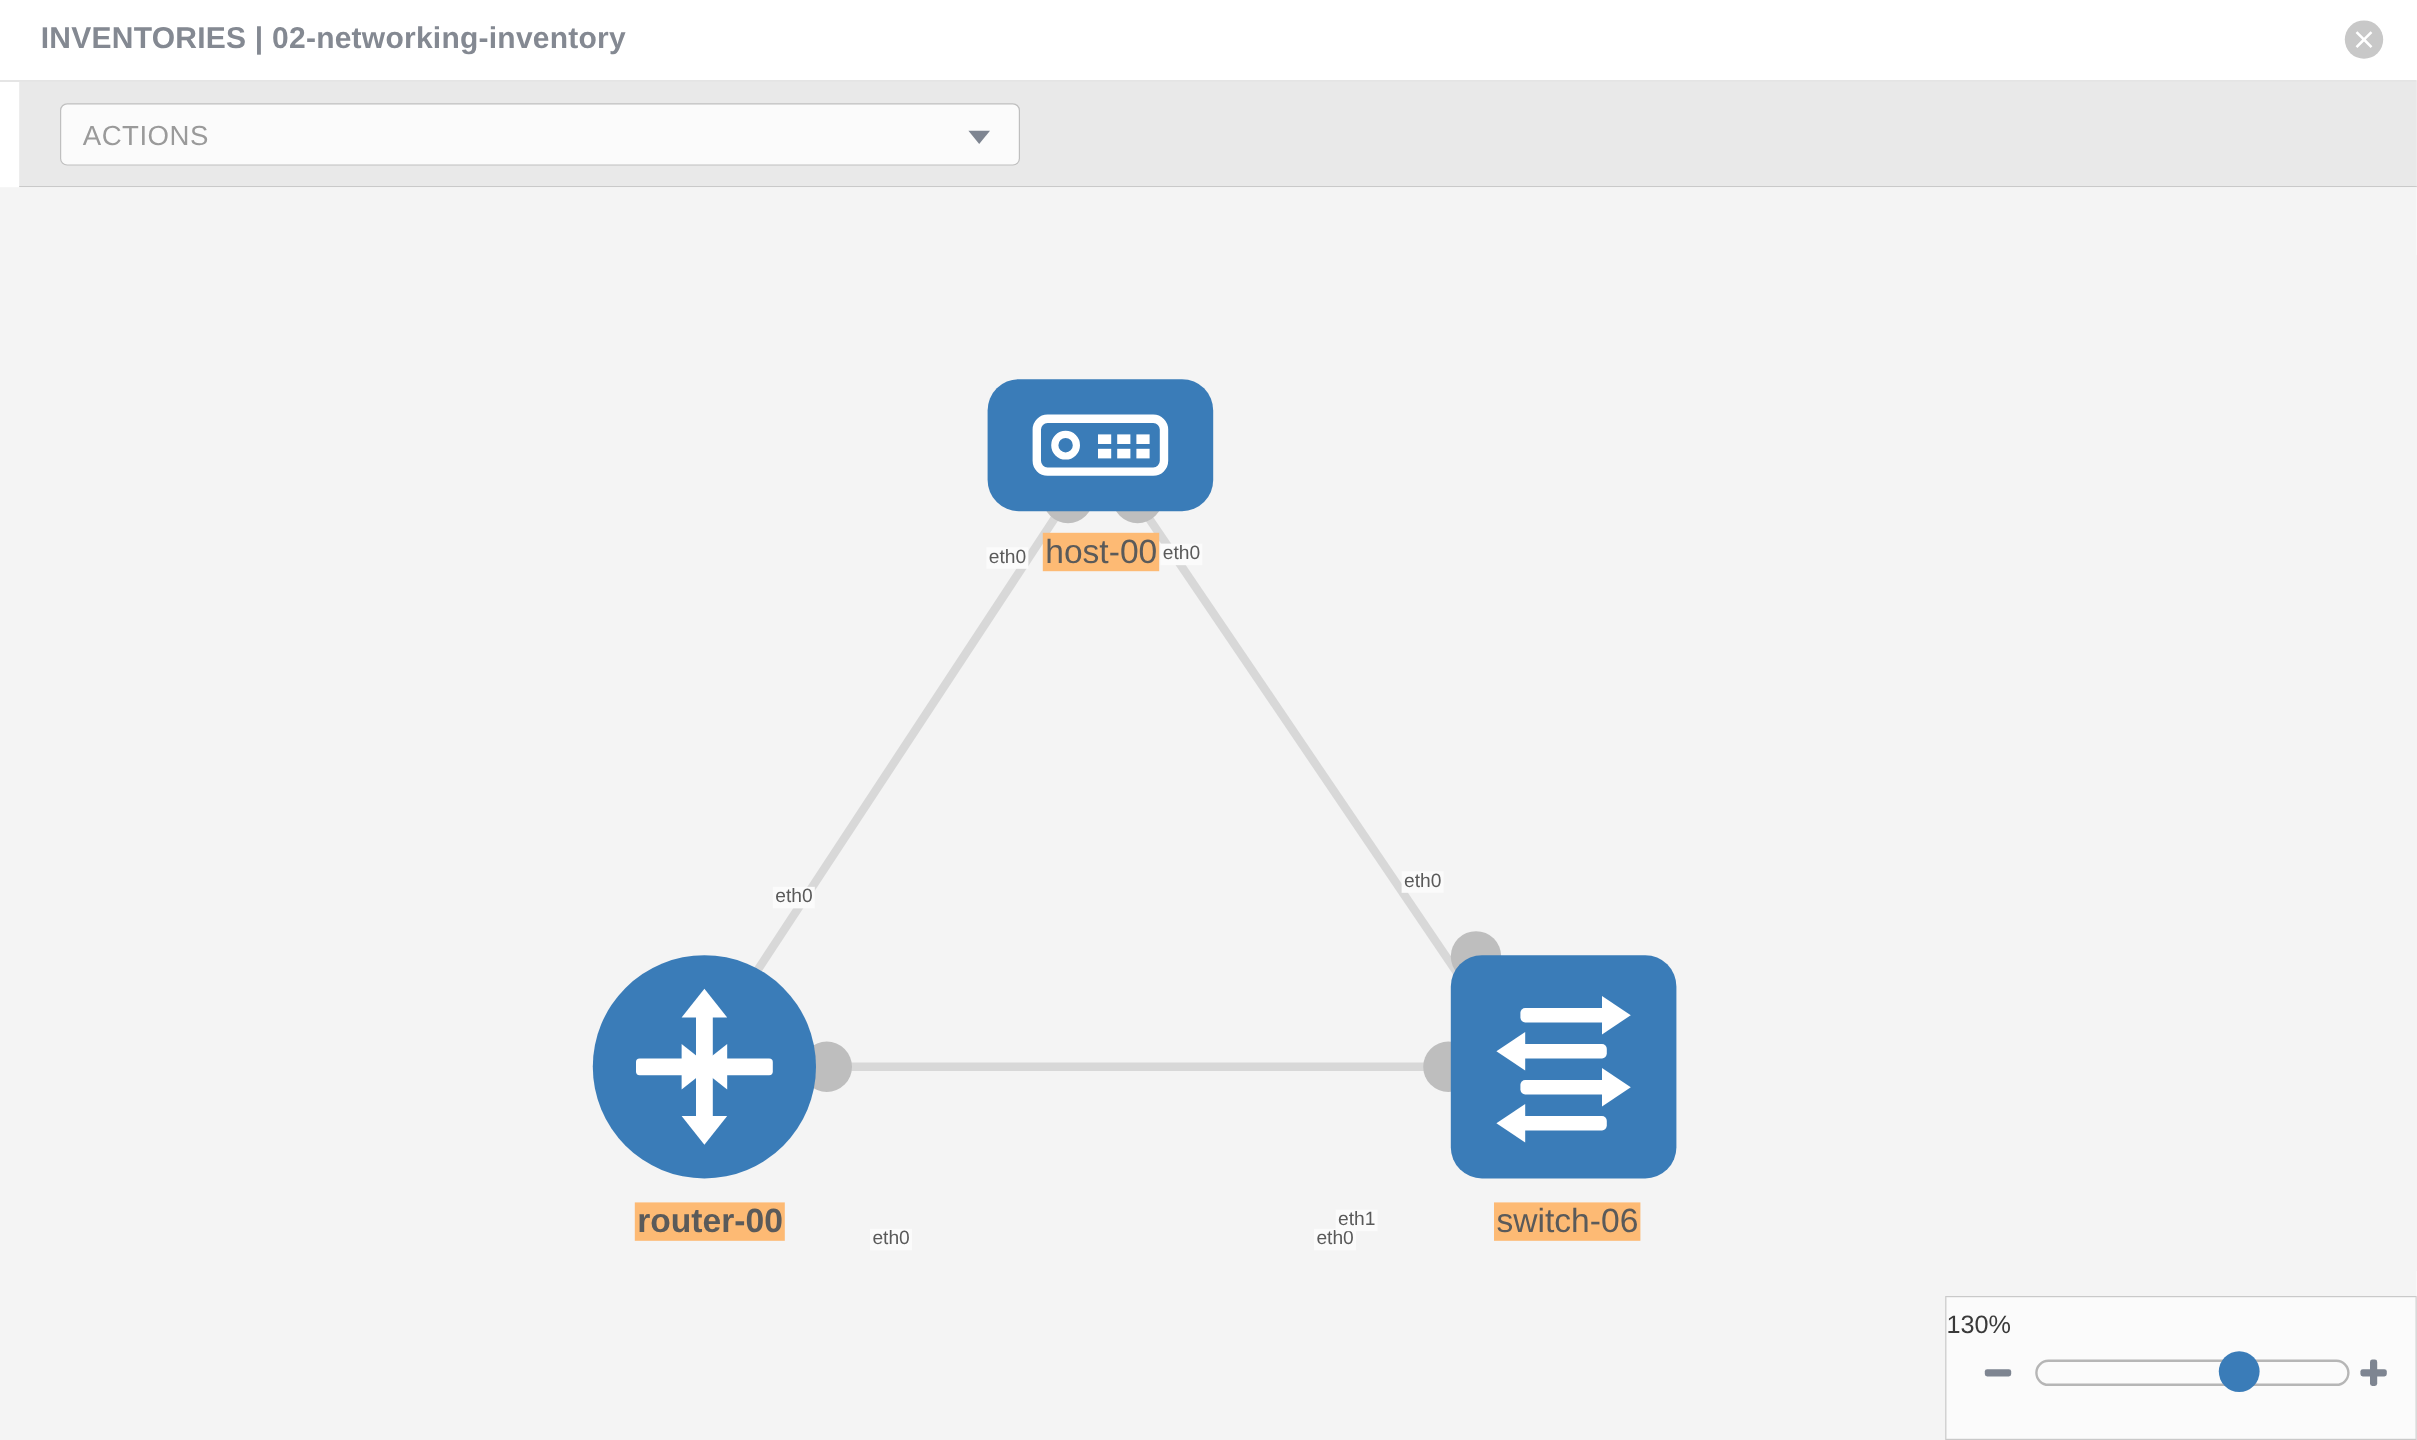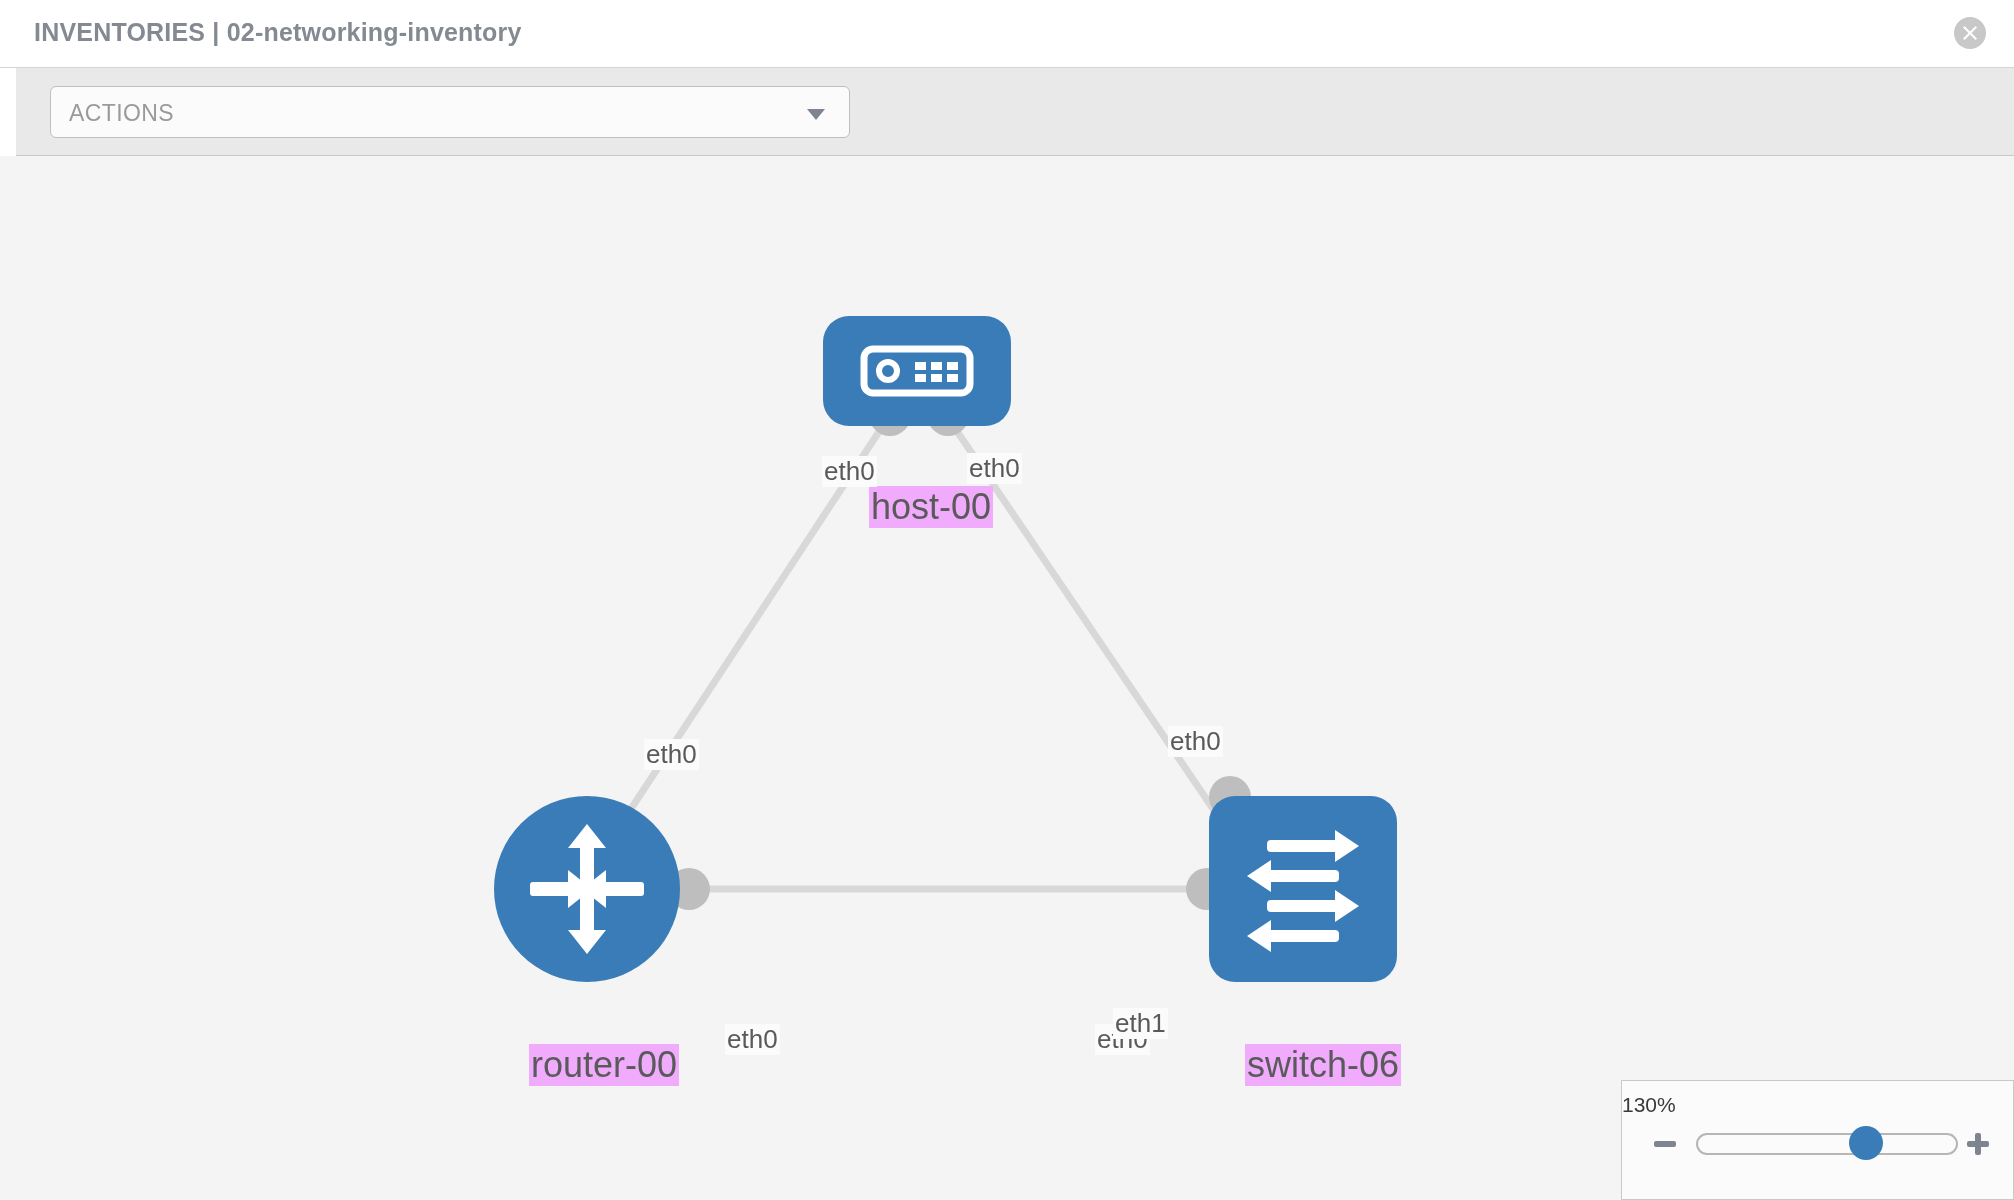--- a/index.html
+++ b/index.html
@@ -156,30 +156,29 @@
 
   
   .nub {
     position: absolute;
     background: #bebebe;
     border-radius: 50%;
   }
 
   .node-label {
     position: absolute;
-    font-size: 36px;
+    font-size: 28px;
     color: #5a5a5a;
-    background: #f0abfc;
+    background: #fdba74;
     white-space: nowrap;
     padding: 0 2px;
-    margin-top: 42px;
   }
   .edge-label {
     position: absolute;
-    font-size: 26px;
+    font-size: 16px;
     color: #5a5a5a;
     background: #fbfbfb;
     white-space: nowrap;
     padding: 0 2px;
   }
 
   
   .zoom-panel {
     position: absolute;
     left: 1621px;
@@ -329,21 +328,21 @@
         <rect x="58" y="104" width="78" height="12" rx="4"></rect>
         <path d="M150 110 L126 94 L126 126 Z"></path>
 
         <rect x="52" y="134" width="78" height="12" rx="4"></rect>
         <path d="M38 140 L62 124 L62 156 Z"></path>
       </g>
     </svg>
   </div>
 
   <div class="node-label" style="left:869px; top:288px;">host-00</div>
-  <div class="node-label" style="left:529px; top:846px;">router-00</div>
+  <div class="node-label" style="left:529px; top:846px;font-weight:bold;">router-00</div>
   <div class="node-label" style="left:1245px; top:846px;">switch-06</div>
 
   <div class="edge-label" style="left:822px; top:300px;">eth0</div>
   <div class="edge-label" style="left:967px; top:297px;">eth0</div>
   <div class="edge-label" style="left:644px; top:583px;">eth0</div>
   <div class="edge-label" style="left:1168px; top:570px;">eth0</div>
   <div class="edge-label" style="left:725px; top:868px;">eth0</div>
   <div class="edge-label" style="left:1095px; top:868px;">eth0</div>
   <div class="edge-label" style="left:1113px; top:852px;">eth1</div>
 </div>

